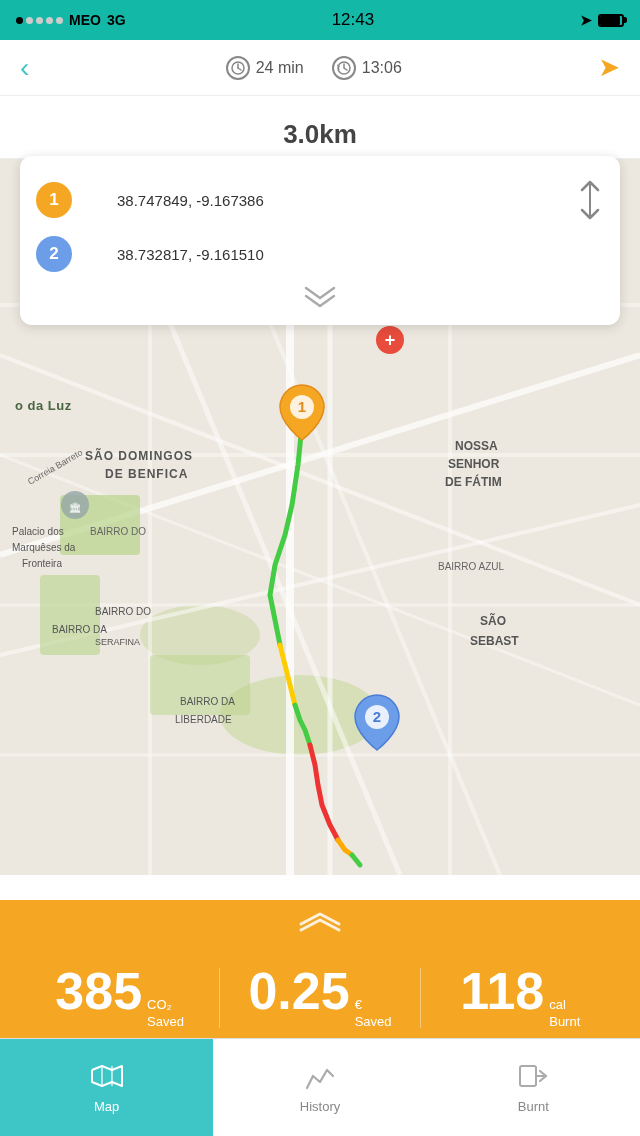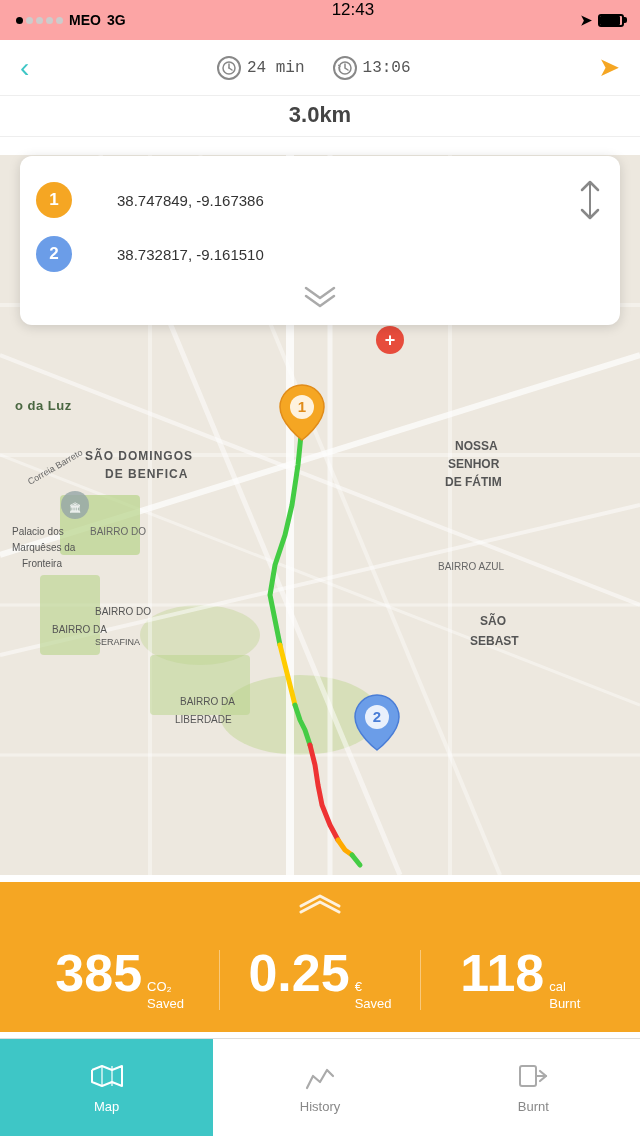--- a/index.html
+++ b/index.html
@@ -8,22 +8,23 @@
       height: 1136px;
       overflow: hidden;
       font-family: -apple-system, 'Helvetica Neue', Arial, sans-serif;
       position: relative;
       background: #fff;
     }
 
     
     #status-bar {
       height: 40px;
-      background: #fca5a5;
-      display: flex;
+      background: #14b8a6;
+      display: flex;
+      align-items: center;
       justify-content: space-between;
       padding: 0 16px;
       font-size: 14px;
       font-weight: 600;
       z-index: 100;
       position: relative;
     }
     .status-left { display: flex; align-items: center; gap: 6px; }
     .status-center { font-size: 17px; font-weight: 400; }
     .status-right { display: flex; align-items: center; gap: 6px; }
@@ -61,21 +62,20 @@
     .nav-back {
       font-size: 28px;
       color: #3ec6c6;
       font-weight: 300;
       cursor: pointer;
     }
     .nav-center {
       display: flex;
       align-items: flex-start;
       gap: 28px;
-      font-family: Liberation Mono, monospace;
     }
     .nav-stat {
       display: flex;
       align-items: center;
       gap: 6px;
       font-size: 16px;
       color: #555;
     }
     .nav-icon-circle {
       width: 24px; height: 24px;
@@ -88,26 +88,27 @@
     .nav-arrow {
       color: #f5a623;
       font-size: 26px;
     }
 
     
     #distance-bar {
       background: #fff;
       text-align: center;
       padding: 6px 0 8px;
-      font-size: 22px;
+      font-size: 26px;
       font-weight: 700;
       color: #444;
       border-bottom: 1px solid #eee;
       position: relative;
       z-index: 100;
+      margin-top: 17px;
     }
 
     
     #route-panel {
       position: absolute;
       top: 156px;
       left: 20px;
       right: 20px;
       background: #fff;
       border-radius: 12px;
@@ -166,21 +167,21 @@
     
     #map-svg {
       position: absolute;
       top: 0; left: 0;
       width: 100%; height: 100%;
     }
 
     
     #stats-panel {
       position: absolute;
-      bottom: 104px;
+      bottom: 86px;
       left: 0; right: 0;
       height: 150px;
       background: #f5a623;
       z-index: 300;
       display: flex;
       flex-direction: column;
       align-items: center;
     }
     .stats-chevron {
       color: rgba(255,255,255,0.9);

